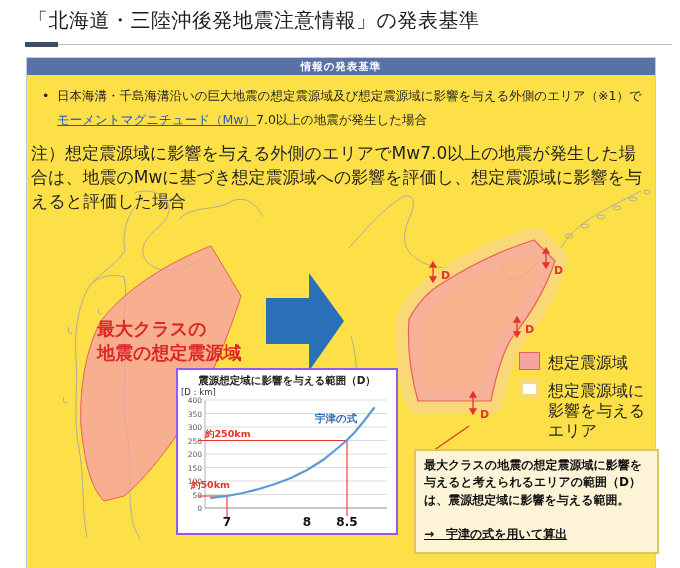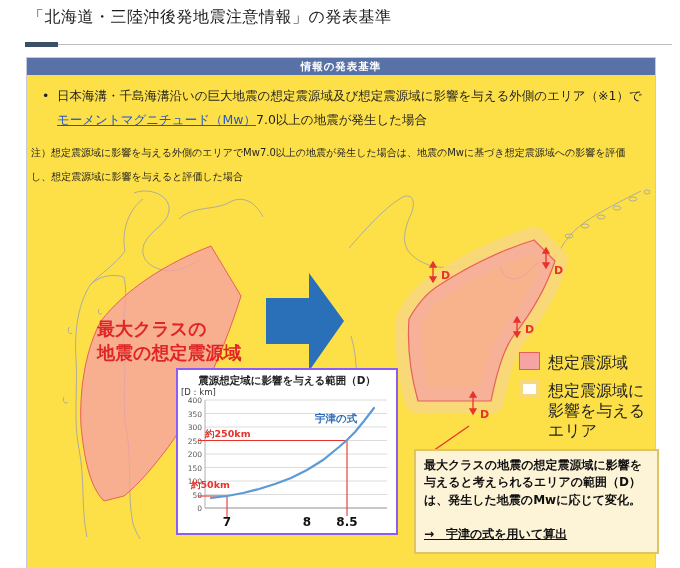--- a/index.html
+++ b/index.html
@@ -1,29 +1,29 @@
 <!DOCTYPE html>
 <html><head>
 <meta charset="utf-8">
 <style>
   html,body{margin:0;padding:0;background:#fff;}
   #page{position:relative;width:680px;height:568px;background:#fff;overflow:hidden;
         font-family:"DejaVu Sans","Liberation Sans",sans-serif;color:#1f1f1f;}
   
-  .page-title{position:absolute;left:28px;top:7px;font-size:16px;font-weight:500;color:#1a1a1a;letter-spacing:0.5px;}
+  .page-title{position:absolute;left:28px;top:7px;font-size:20px;font-weight:500;color:#1a1a1a;letter-spacing:0.5px;}
   .title-rule{position:absolute;left:25px;top:44px;width:647px;border-top:1px solid #bdbdbd;}
   .title-rule-accent{position:absolute;left:25px;top:42px;width:33px;height:5px;background:#3d4f66;}
   
   .panel{position:absolute;left:26px;top:57px;width:630px;height:513px;border:1px solid #c3c9e2;border-bottom:none;background:#fde047;box-sizing:border-box;}
   .panel-header{height:17px;background:#5872a8;color:#fff;font-size:10.5px;font-weight:bold;
                 display:flex;align-items:center;justify-content:center;letter-spacing:1px;}
   .bullet{position:relative;margin:9px 12px 0 0;padding-left:30px;font-size:12.5px;line-height:24px;}
   .bullet .marker{position:absolute;left:15px;top:0;}
   .link{color:#2255cb;text-decoration:underline;cursor:pointer;}
-  .note{margin:9px 10px 0 4px;font-size:10px;line-height:24px;}
+  .note{margin:9px 10px 0 4px;font-size:17px;line-height:24px;}
   
   .figure{position:absolute;left:0;top:128px;width:630px;height:356px;}
   .abs{position:absolute;}
   .map-red-label{position:absolute;left:70px;top:131px;color:#e02525;font-weight:bold;font-size:18px;line-height:1.35;white-space:nowrap;}
   
   .legend{position:absolute;left:492px;top:166px;font-size:16px;color:#222;}
   .legend-row{display:flex;align-items:flex-start;margin-bottom:7px;}
   .swatch{width:19px;height:16px;margin-right:8px;flex:0 0 auto;}
   .swatch.pink{background:#f5a3a3;border:1px solid #e8605a;}
   .swatch.yellow{background:#fff;border:4px solid #f8d87c;width:13px;height:10px;}
@@ -188,19 +188,19 @@
           <text x="13" y="118" font-size="9.5" font-weight="bold" fill="#e8332a">約50km</text>
           <text x="137" y="52" font-size="10.5" font-weight="bold" fill="#2e6db5">宇津の式</text>
         </svg>
       </div>
 
       <svg class="abs" style="left:374px;top:238px" width="72" height="32" viewBox="0 0 72 32">
         <line x1="68" y1="2" x2="29" y2="29" stroke="#e8332a" stroke-width="1.3"></line>
       </svg>
 
       <div class="callout">
-        <div>最大クラスの地震の想定震源域に影響を与えると考えられるエリアの範囲（D）は、発生した地震のMwに応じて変化。</div>
+        <div>最大クラスの地震の想定震源域に影響を与えると考えられるエリアの範囲（D）は、震源想定域に影響を与える範囲。</div>
         <div class="callout-conclusion">→　宇津の式を用いて算出</div>
       </div>
 
     </div>
   </div>
 </div>
 
 </body></html>

